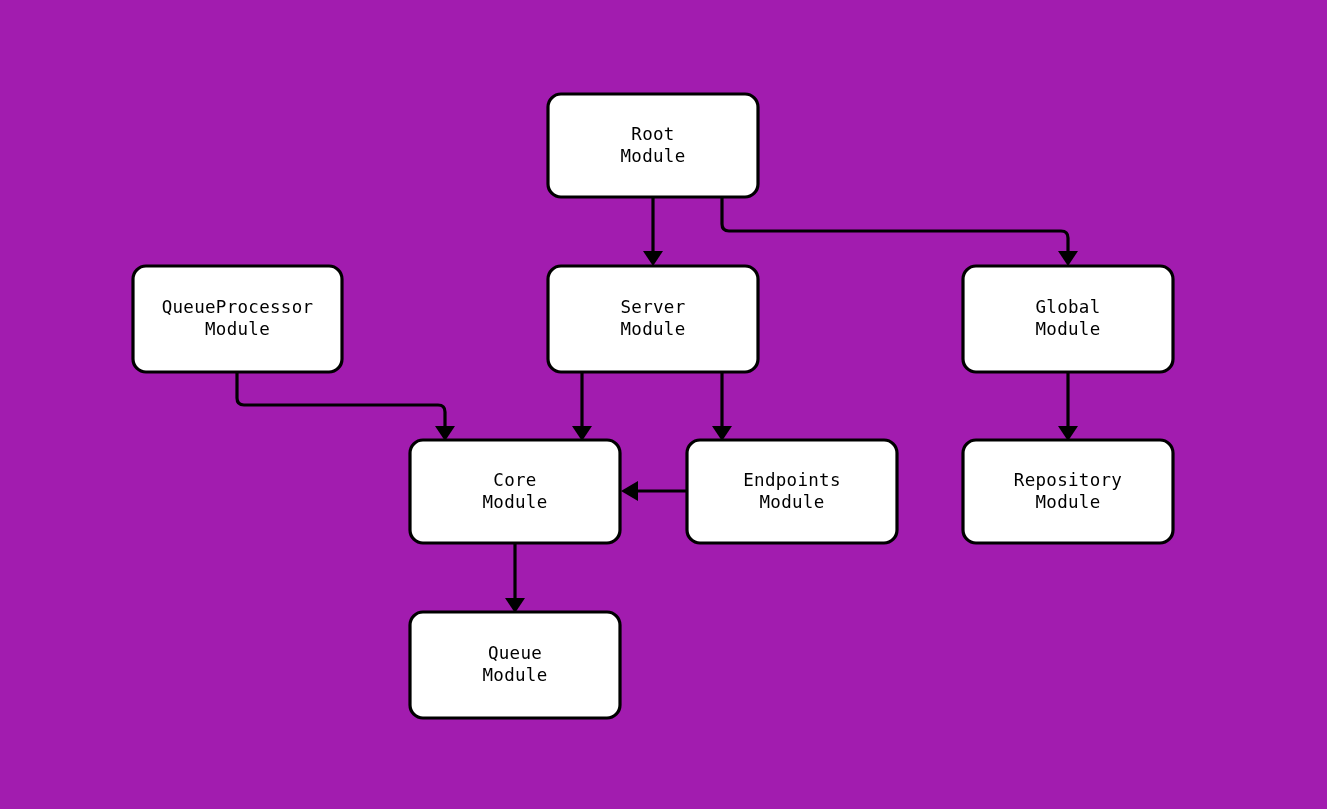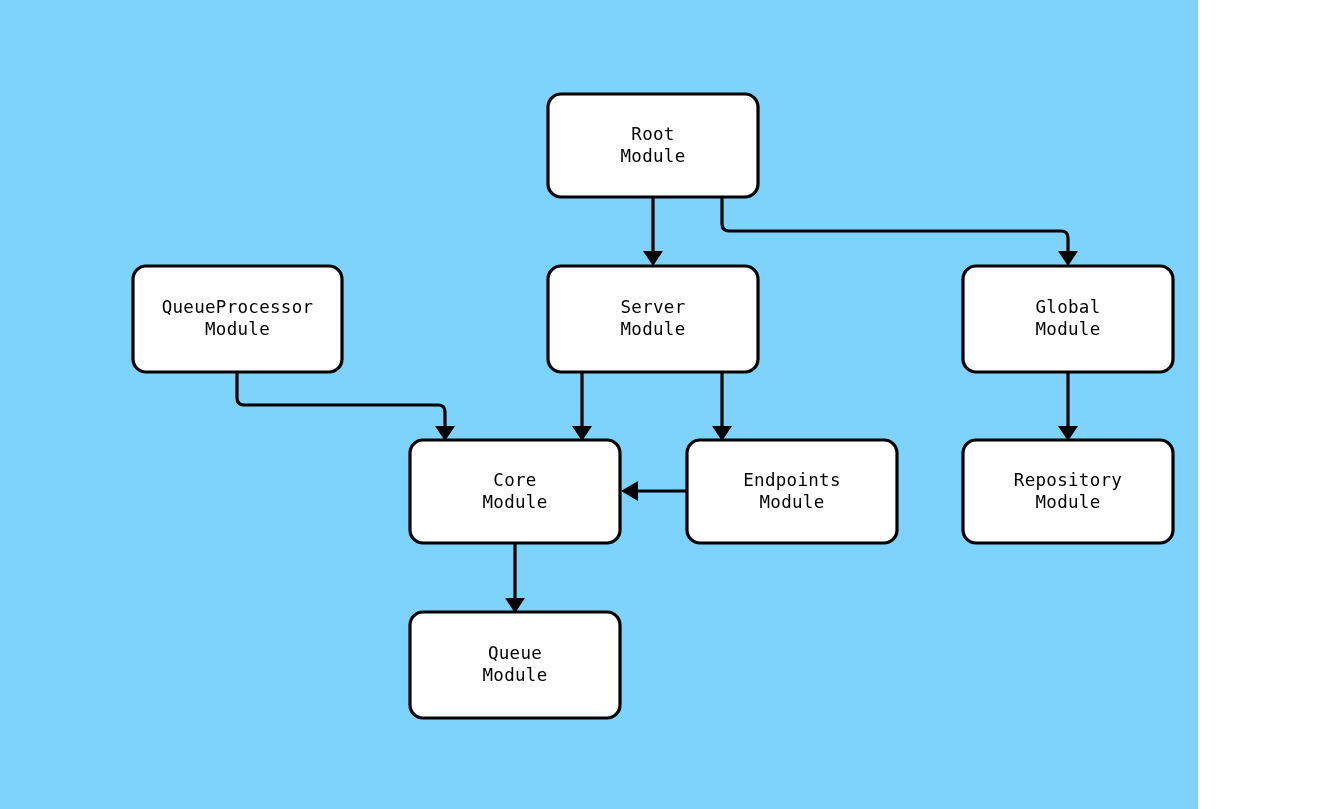--- a/index.html
+++ b/index.html
@@ -8,23 +8,23 @@
     background: #ffffff;
   }
   body {
     width: 1337px;
     height: 809px;
     overflow: hidden;
     font-family: "DejaVu Sans Mono", "Liberation Mono", monospace;
   }
   #diagram-canvas {
     position: relative;
-    width: 1198px;
+    width: 1327px;
     height: 809px;
-    background: #7dd3fc;
+    background: #a21caf;
   }
   svg#graph {
     position: absolute;
     top: 0;
     left: 0;
     width: 1337px;
     height: 809px;
   }
   .node-rect {
     fill: #ffffff;

